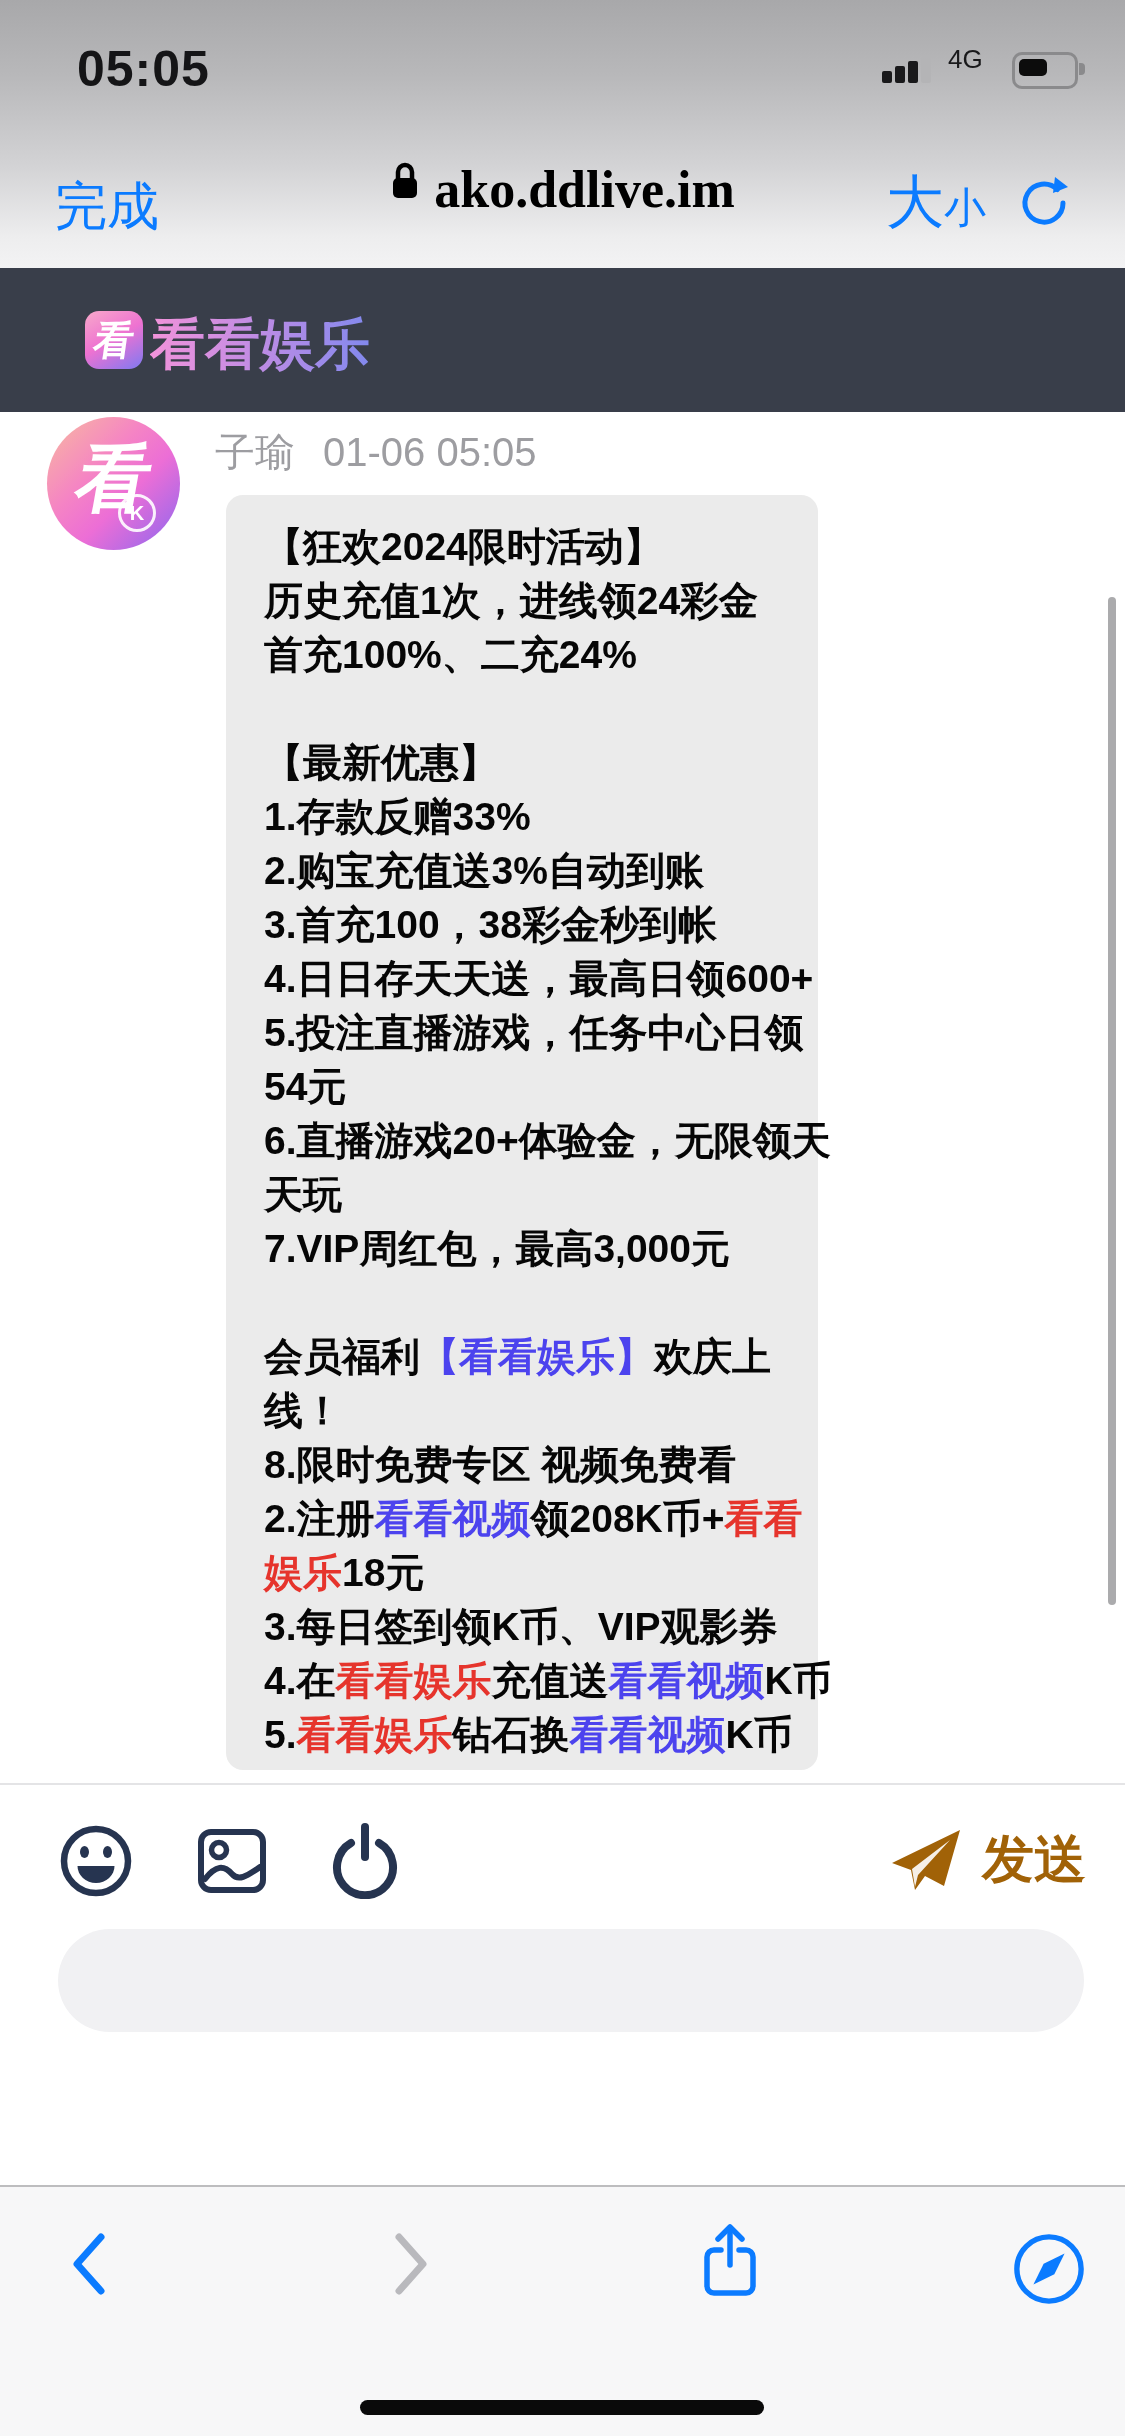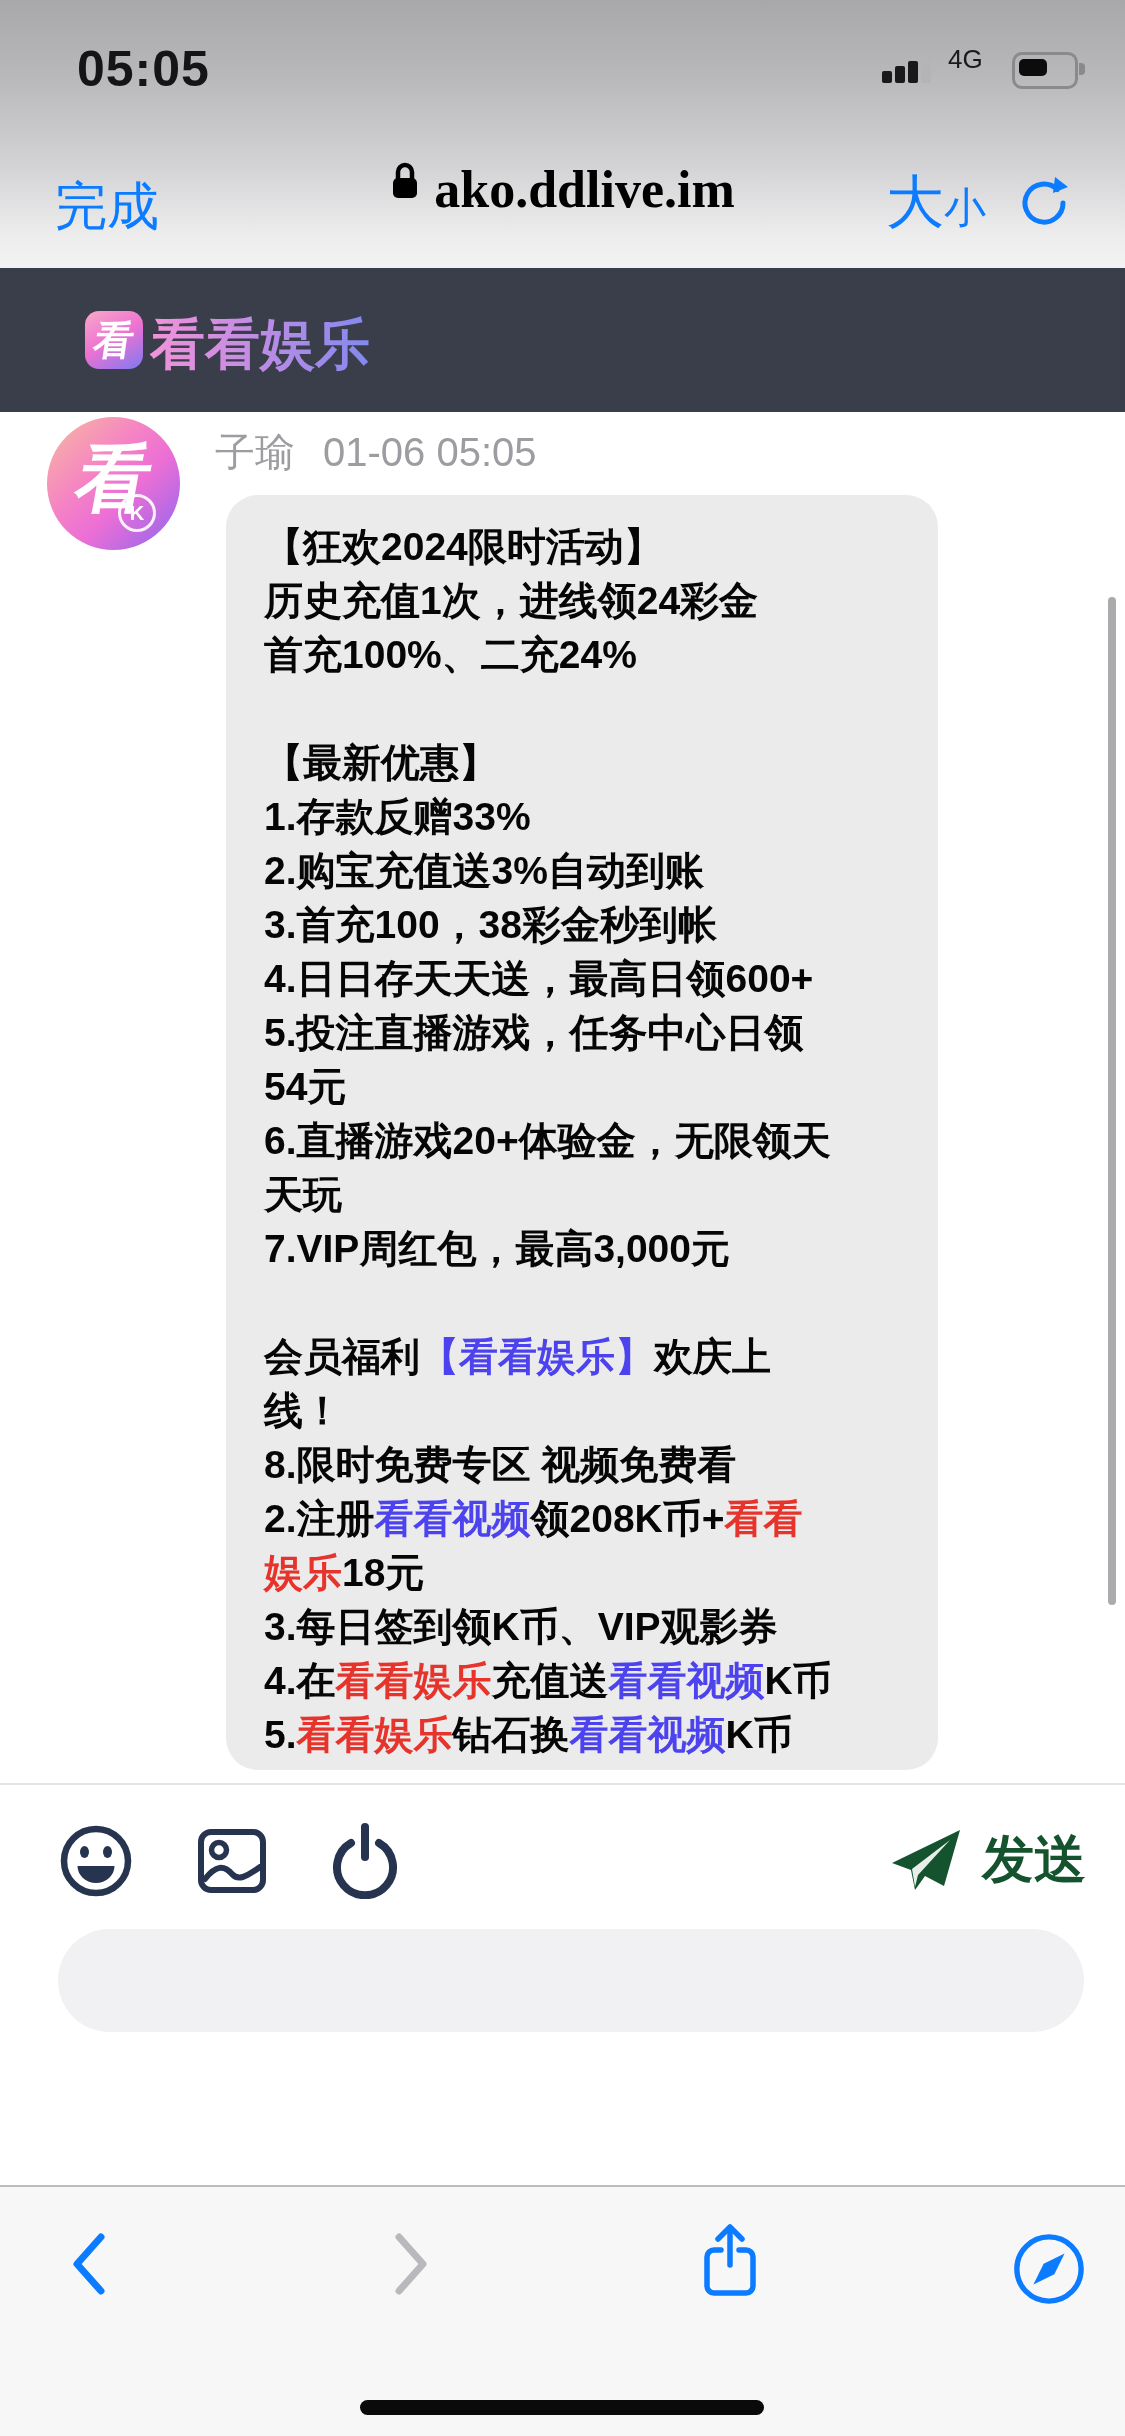--- a/index.html
+++ b/index.html
@@ -40,36 +40,36 @@
   
   .chat{position:absolute;left:0;top:412px;width:1125px;height:1371px;background:#fff;}
   .avatar{position:absolute;left:47px;top:5px;width:133px;height:133px;border-radius:50%;
     background:linear-gradient(135deg,#f8ba9e 0%,#f584c4 38%,#ec6ed6 60%,#8a67f0 100%);
     display:flex;align-items:center;justify-content:center;}
   .avatar .glyph{color:#fff;font-size:74px;font-weight:700;transform:skewX(-10deg);margin-top:-8px;}
   .avatar .badge{position:absolute;right:24px;bottom:18px;width:32px;height:32px;border:3px solid rgba(255,255,255,.9);
     border-radius:50%;color:#fff;font-size:20px;font-weight:700;display:flex;align-items:center;justify-content:center;}
   .name-row{position:absolute;left:215px;top:13px;font-size:40px;color:#9d9da1;}
   .name-row .ts{margin-left:28px;}
-  .bubble{position:absolute;left:226px;top:83px;width:712px;box-sizing:border-box;
-    background:var(--bubble-bg);border-radius:32px;padding:25px 30px 8px 38px;}
+  .bubble{position:absolute;left:226px;top:83px;width:592px;box-sizing:border-box;
+    background:var(--bubble-bg);border-radius:17px;padding:25px 30px 8px 38px;}
   .msg-line{font-size:39px;line-height:54px;height:54px;font-weight:600;color:#060606;white-space:nowrap;}
   .c-blue{color:var(--hl-blue);}
   .c-red{color:var(--hl-red);}
   .chat-scrollbar{position:absolute;left:1108px;top:185px;width:8px;height:1008px;background:#ababad;border-radius:4px;}
 
   .divider{position:absolute;left:0;top:1783px;width:1125px;height:2px;background:#e4e4e6;}
 
   
   .composer{position:absolute;left:0;top:1785px;width:1125px;height:400px;background:#fff;}
   .icon-btn{position:absolute;color:#263450;}
   .smiley-btn{left:58px;top:38px;width:76px;height:76px;}
   .image-btn{left:196px;top:40px;width:72px;height:72px;}
   .power-btn{left:330px;top:36px;width:70px;height:78px;}
-  .send-btn{position:absolute;left:890px;top:40px;display:flex;align-items:center;gap:20px;color:#14532d;}
+  .send-btn{position:absolute;left:890px;top:40px;display:flex;align-items:center;gap:20px;color:#a16207;}
   .send-btn .plane{width:72px;height:64px;}
   .send-label{font-size:52px;font-weight:600;}
   .msg-input{position:absolute;left:58px;top:144px;width:1026px;height:103px;background:#f1f1f3;
     border:none;border-radius:52px;outline:none;font-size:40px;padding:0 40px;box-sizing:border-box;color:#333;}
 
   
   .bottom-bar{position:absolute;left:0;top:2185px;width:1125px;height:251px;background:#f7f7f8;border-top:2px solid #bdbdbf;}
   .nav-ic{position:absolute;top:45px;}
   .back-btn{left:68px;width:42px;height:64px;color:var(--safari-blue);}
   .fwd-btn{left:390px;width:42px;height:64px;color:#b9b9bd;}

